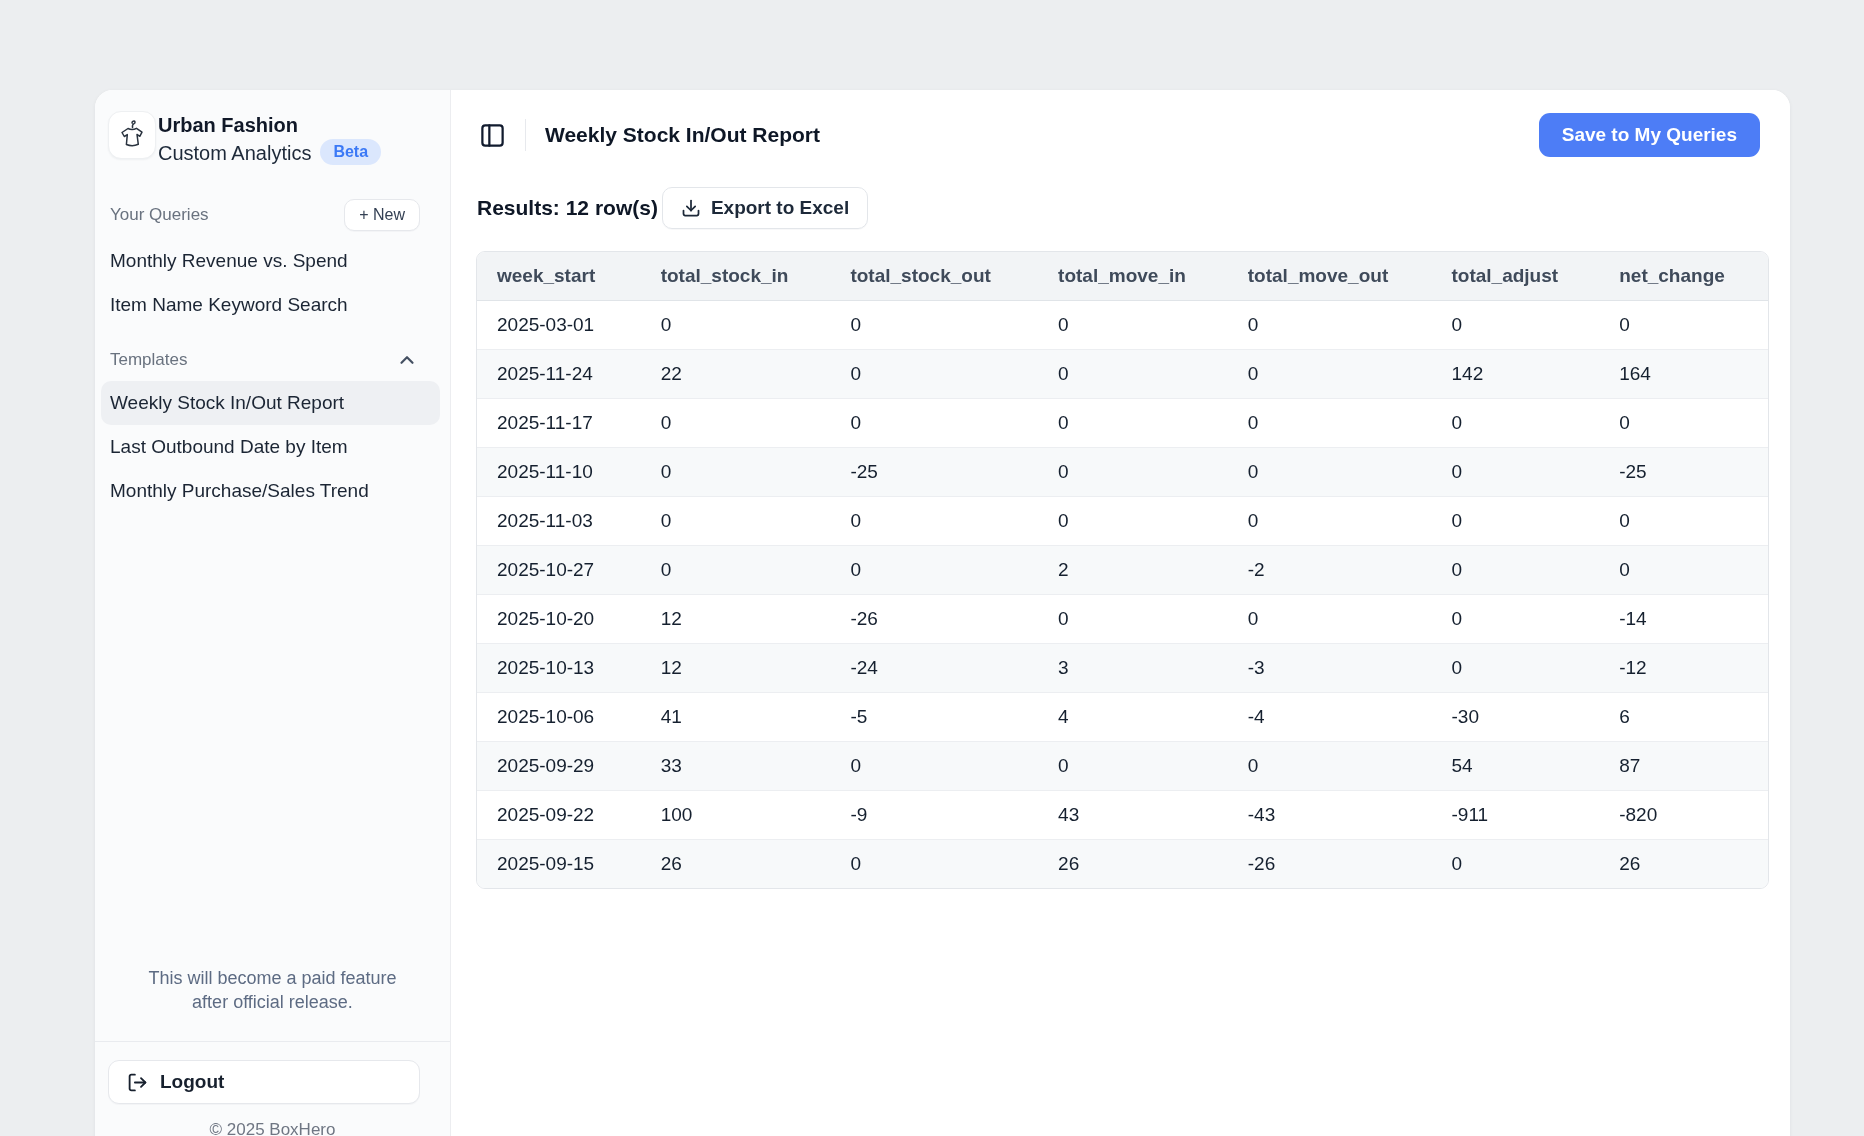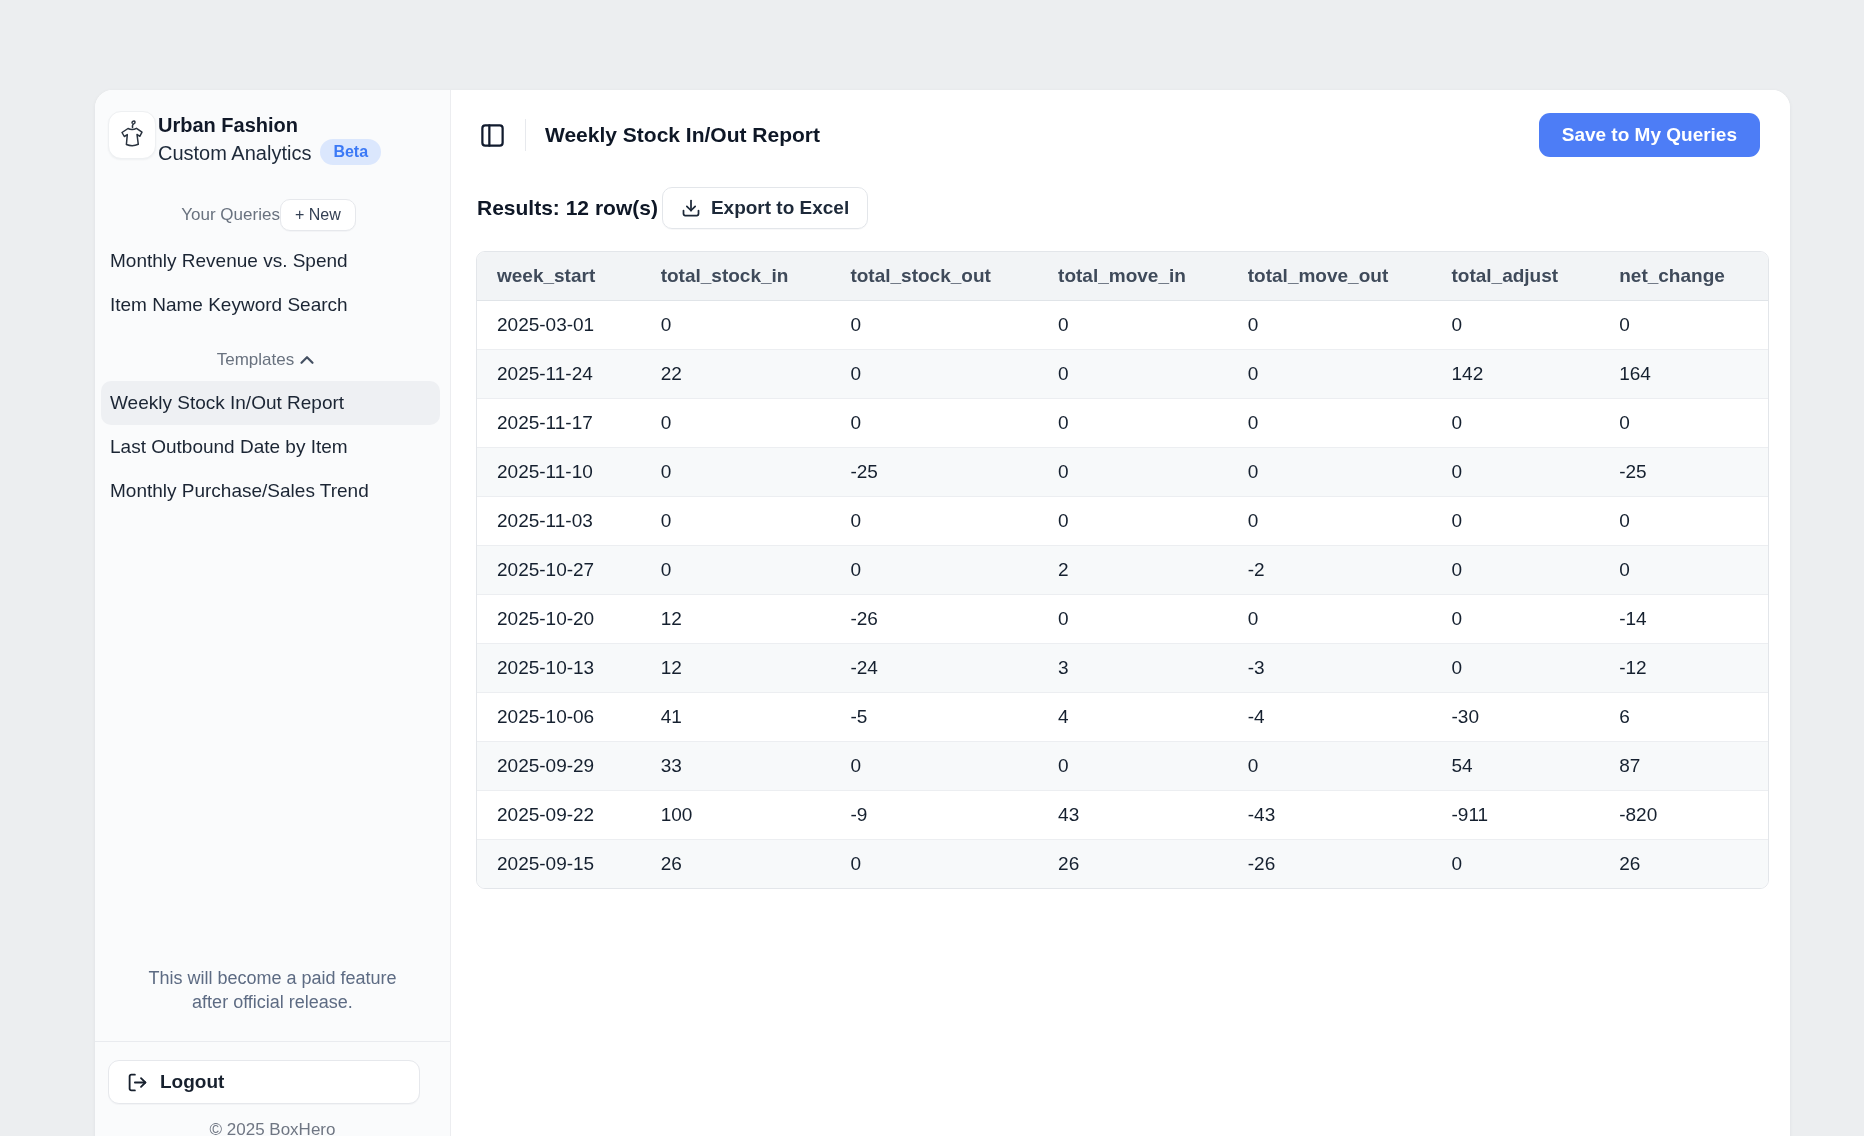--- a/index.html
+++ b/index.html
@@ -33,22 +33,22 @@
   }
   .brand-text { padding-top: 2px; }
   .brand-workspace { font-size: 20px; font-weight: 700; color: #101828; line-height: 1.2; }
   .brand-product-row { display: flex; align-items: flex-end; gap: 9px; margin-top: 2px; }
   .brand-product { font-size: 20px; color: #1d2939; line-height: 1.2; }
   .beta-badge {
     background: var(--beta-bg, #dbe7fd); color: var(--beta-text, #3b79f6);
     font-size: 16px; font-weight: 600; padding: 4px 13px; border-radius: 999px;
   }
   .section-row {
-    display: flex; align-items: center; justify-content: center;
-    padding: 6px 30px 6px 15px; margin-top: 14px; margin-left: 7px;
+    display: flex; align-items: center; justify-content: space-between;
+    padding: 6px 30px 6px 15px; margin-top: 14px;
   }
   .section-label { font-size: 17px; color: #69727f; font-weight: 500; }
   .new-btn {
     background: #fff; border: 1px solid #e6e8ec; border-radius: 10px;
     font-size: 16px; font-weight: 500; color: #344054; padding: 6px 14px;
     font-family: inherit; cursor: pointer; box-shadow: 0 1px 1px rgba(20,30,50,.03);
   }
   .side-list { padding: 2px 10px 0 6px; }
   .side-item {
     font-size: 19px; color: #1b2534; padding: 11px 9px; border-radius: 10px;

